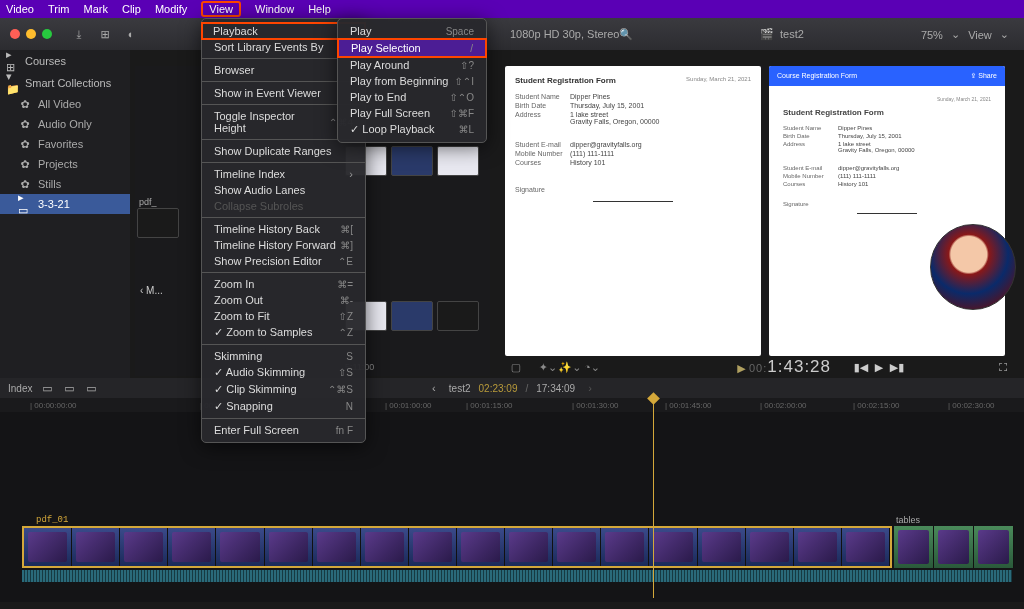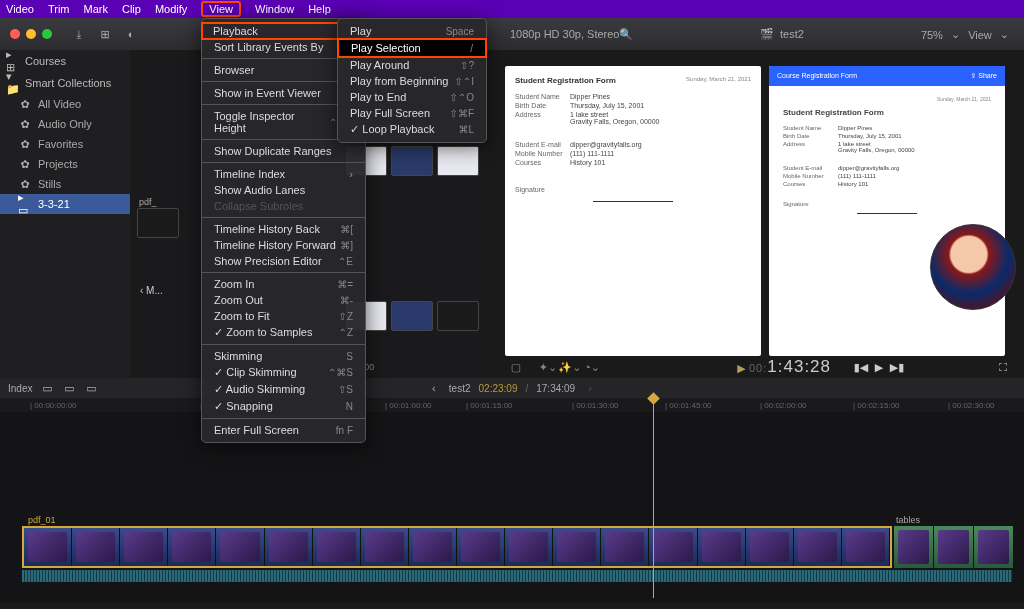--- a/index.html
+++ b/index.html
@@ -22,21 +22,21 @@
 .sbtitle { padding: 4px 6px; display: flex; align-items: center; gap: 5px; color: #bbb; }
 .sbitem { padding: 3px 18px; display: flex; align-items: center; gap: 6px; color: #aaa; cursor: pointer; }
 .sbitem.sel { background: #3a5a9a; color: #fff; }
 
 .dropdown { position: absolute; background: rgba(40,40,44,0.97); border: 1px solid #555; border-radius: 5px; box-shadow: 0 4px 20px rgba(0,0,0,0.6); font-size: 11px; color: #ddd; z-index: 100; }
 .dd1 { left: 170px; top: 18px; width: 165px; padding: 4px 0; margin-left: 31px; }
 .dd2 { left: 337px; top: 18px; width: 150px; padding: 4px 0; }
 .dditem { display: flex; align-items: center; justify-content: space-between; padding: 2px 12px; cursor: pointer; }
 .dditem .sc { color: #888; font-size: 10px; }
 .dditem.sub::after { content: "›"; color: #999; }
-.dditem.hl { background: #000000; color: #fff; border: 2px solid #ff4500; margin: -1px; }
+.dditem.hl { background: #4c1d95; color: #fff; border: 2px solid #ff4500; margin: -1px; }
 .dditem.hl2 { border: 2px solid #ff4500; margin: -1px; padding:1px 10px;}
 .dditem.dis { color: #555; }
 .ddsep { height: 1px; background: #555; margin: 3px 0; }
 .chk::before { content: "✓ "; color: #ddd; }
 
 .browser { position: absolute; left: 135px; top: 66px; width: 355px; height: 310px; background: #1a1a1c; }
 .brmark { position:absolute; left:140px; top:285px; color:#ccc; font-size:10px;}
 .thumbrow { display: flex; gap: 4px; position: absolute; }
 .thumb { width: 42px; height: 30px; border: 1px solid #444; background: #2a3a6a; border-radius: 2px; }
 .thumb.dk { background: #1a1a1a; }
@@ -63,21 +63,21 @@
 .tlhdr { position: absolute; left: 0; top: 378px; width: 100%; height: 20px; background: #252528; display: flex; align-items: center; padding: 0 8px; gap: 8px; color: #aaa; font-size: 10px;}
 .tlhdr .mid { position:absolute; left:50%; transform:translateX(-50%); display:flex; gap:8px; align-items:center;}
 .tlhdr .tcy { color:#b89a3a;}
 
 .ruler { position: absolute; left: 0; top: 398px; width: 100%; height: 14px; background: #1a1a1c; display: flex; align-items: center; font-size: 8px; color: #666; }
 .rtick { position: absolute; }
 
 .tlbody { position: absolute; left: 0; top: 412px; width: 100%; height: 190px; background: #141416; }
 .clipstrip { position: absolute; left: 22px; top: 114px; width: 870px; height: 42px; border: 2px solid #d4a83a; display: flex; background:#2a2a30;}
 .clipstrip2 { position: absolute; left: 894px; top: 114px; width: 120px; height: 42px; display: flex; background:#2a2a30;}
-.cliplbl { position: absolute; left: 28px; top: 103px; font-size: 9px; color: #d4a83a; }
+.cliplbl { position: absolute; left: 36px; top: 103px; font-size: 9px; color: #d4a83a; font-family: Liberation Mono, monospace; }
 .cliplbl2 { position: absolute; left: 896px; top: 103px; font-size: 9px; color: #aaa; }
 .clip { flex: 1; border-right: 1px solid #111; background: linear-gradient(#3a4a8a, #1a2a5a); position:relative;}
 .clip::after { content:""; position:absolute; inset:4px; background: linear-gradient(135deg,#5a3a8a,#2a1a4a); border-radius:2px;}
 .audiowave { position:absolute; left:22px; top:158px; width:990px; height:12px; background: repeating-linear-gradient(90deg,#2a6a7a 0 2px,#163a42 2px 3px);}
 .playhead { position:absolute; left:653px; top:398px; width:1px; height:200px; background:#d4a83a; z-index:50;}
 .playhead::before { content:""; position:absolute; top:-4px; left:-4px; width:9px; height:9px; background:#d4a83a; transform:rotate(45deg);}
 
 .ticon { width:14px; height:14px; display:inline-flex; align-items:center; justify-content:center; font-size:11px;}
 </style>
 </head>
@@ -219,26 +219,26 @@
     <div class="dditem">
       <span class="chk">Zoom to Samples</span>
       <span class="sc">⌃Z</span>
     </div>
     <div class="ddsep"></div>
     <div class="dditem">
       <span>Skimming</span>
       <span class="sc">S</span>
     </div>
     <div class="dditem">
+      <span class="chk">Audio Skimming</span>
+      <span class="sc">⇧S</span>
+    </div>
+    <div class="dditem">
       <span class="chk">Clip Skimming</span>
       <span class="sc">⌃⌘S</span>
-    </div>
-    <div class="dditem">
-      <span class="chk">Audio Skimming</span>
-      <span class="sc">⇧S</span>
     </div>
     <div class="dditem">
       <span class="chk">Snapping</span>
       <span class="sc">N</span>
     </div>
     <div class="ddsep"></div>
     <div class="dditem">
       <span>Enter Full Screen</span>
       <span class="sc">fn F</span>
     </div>

